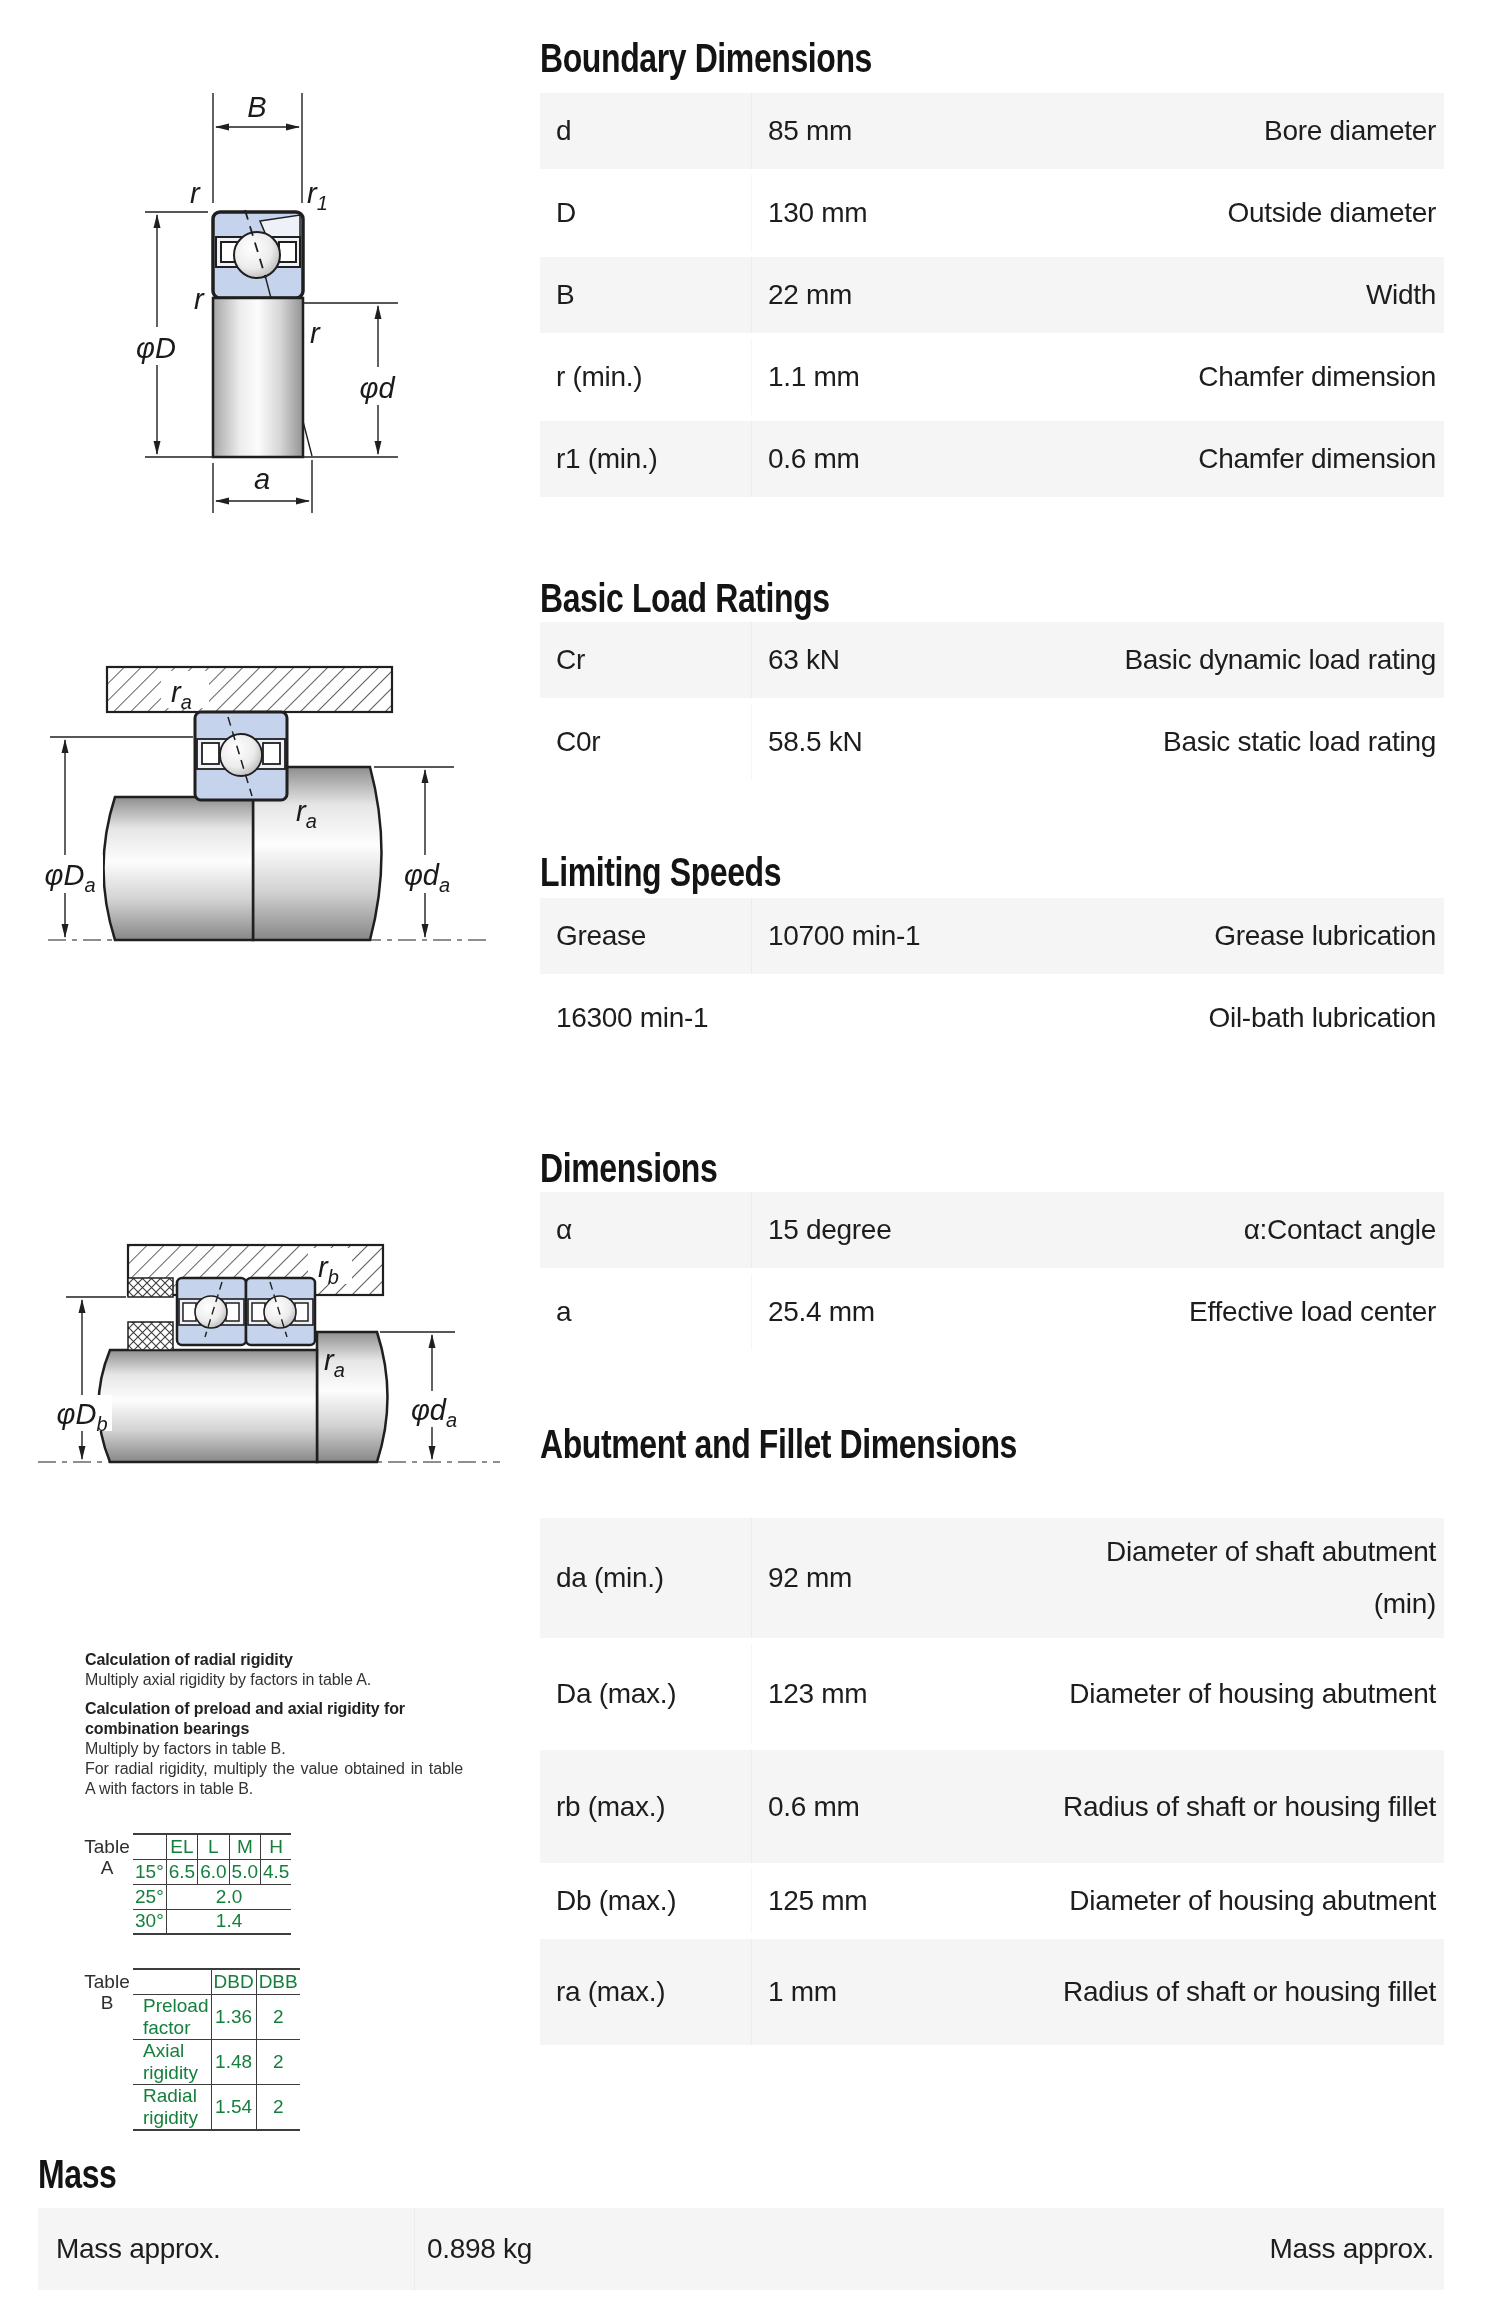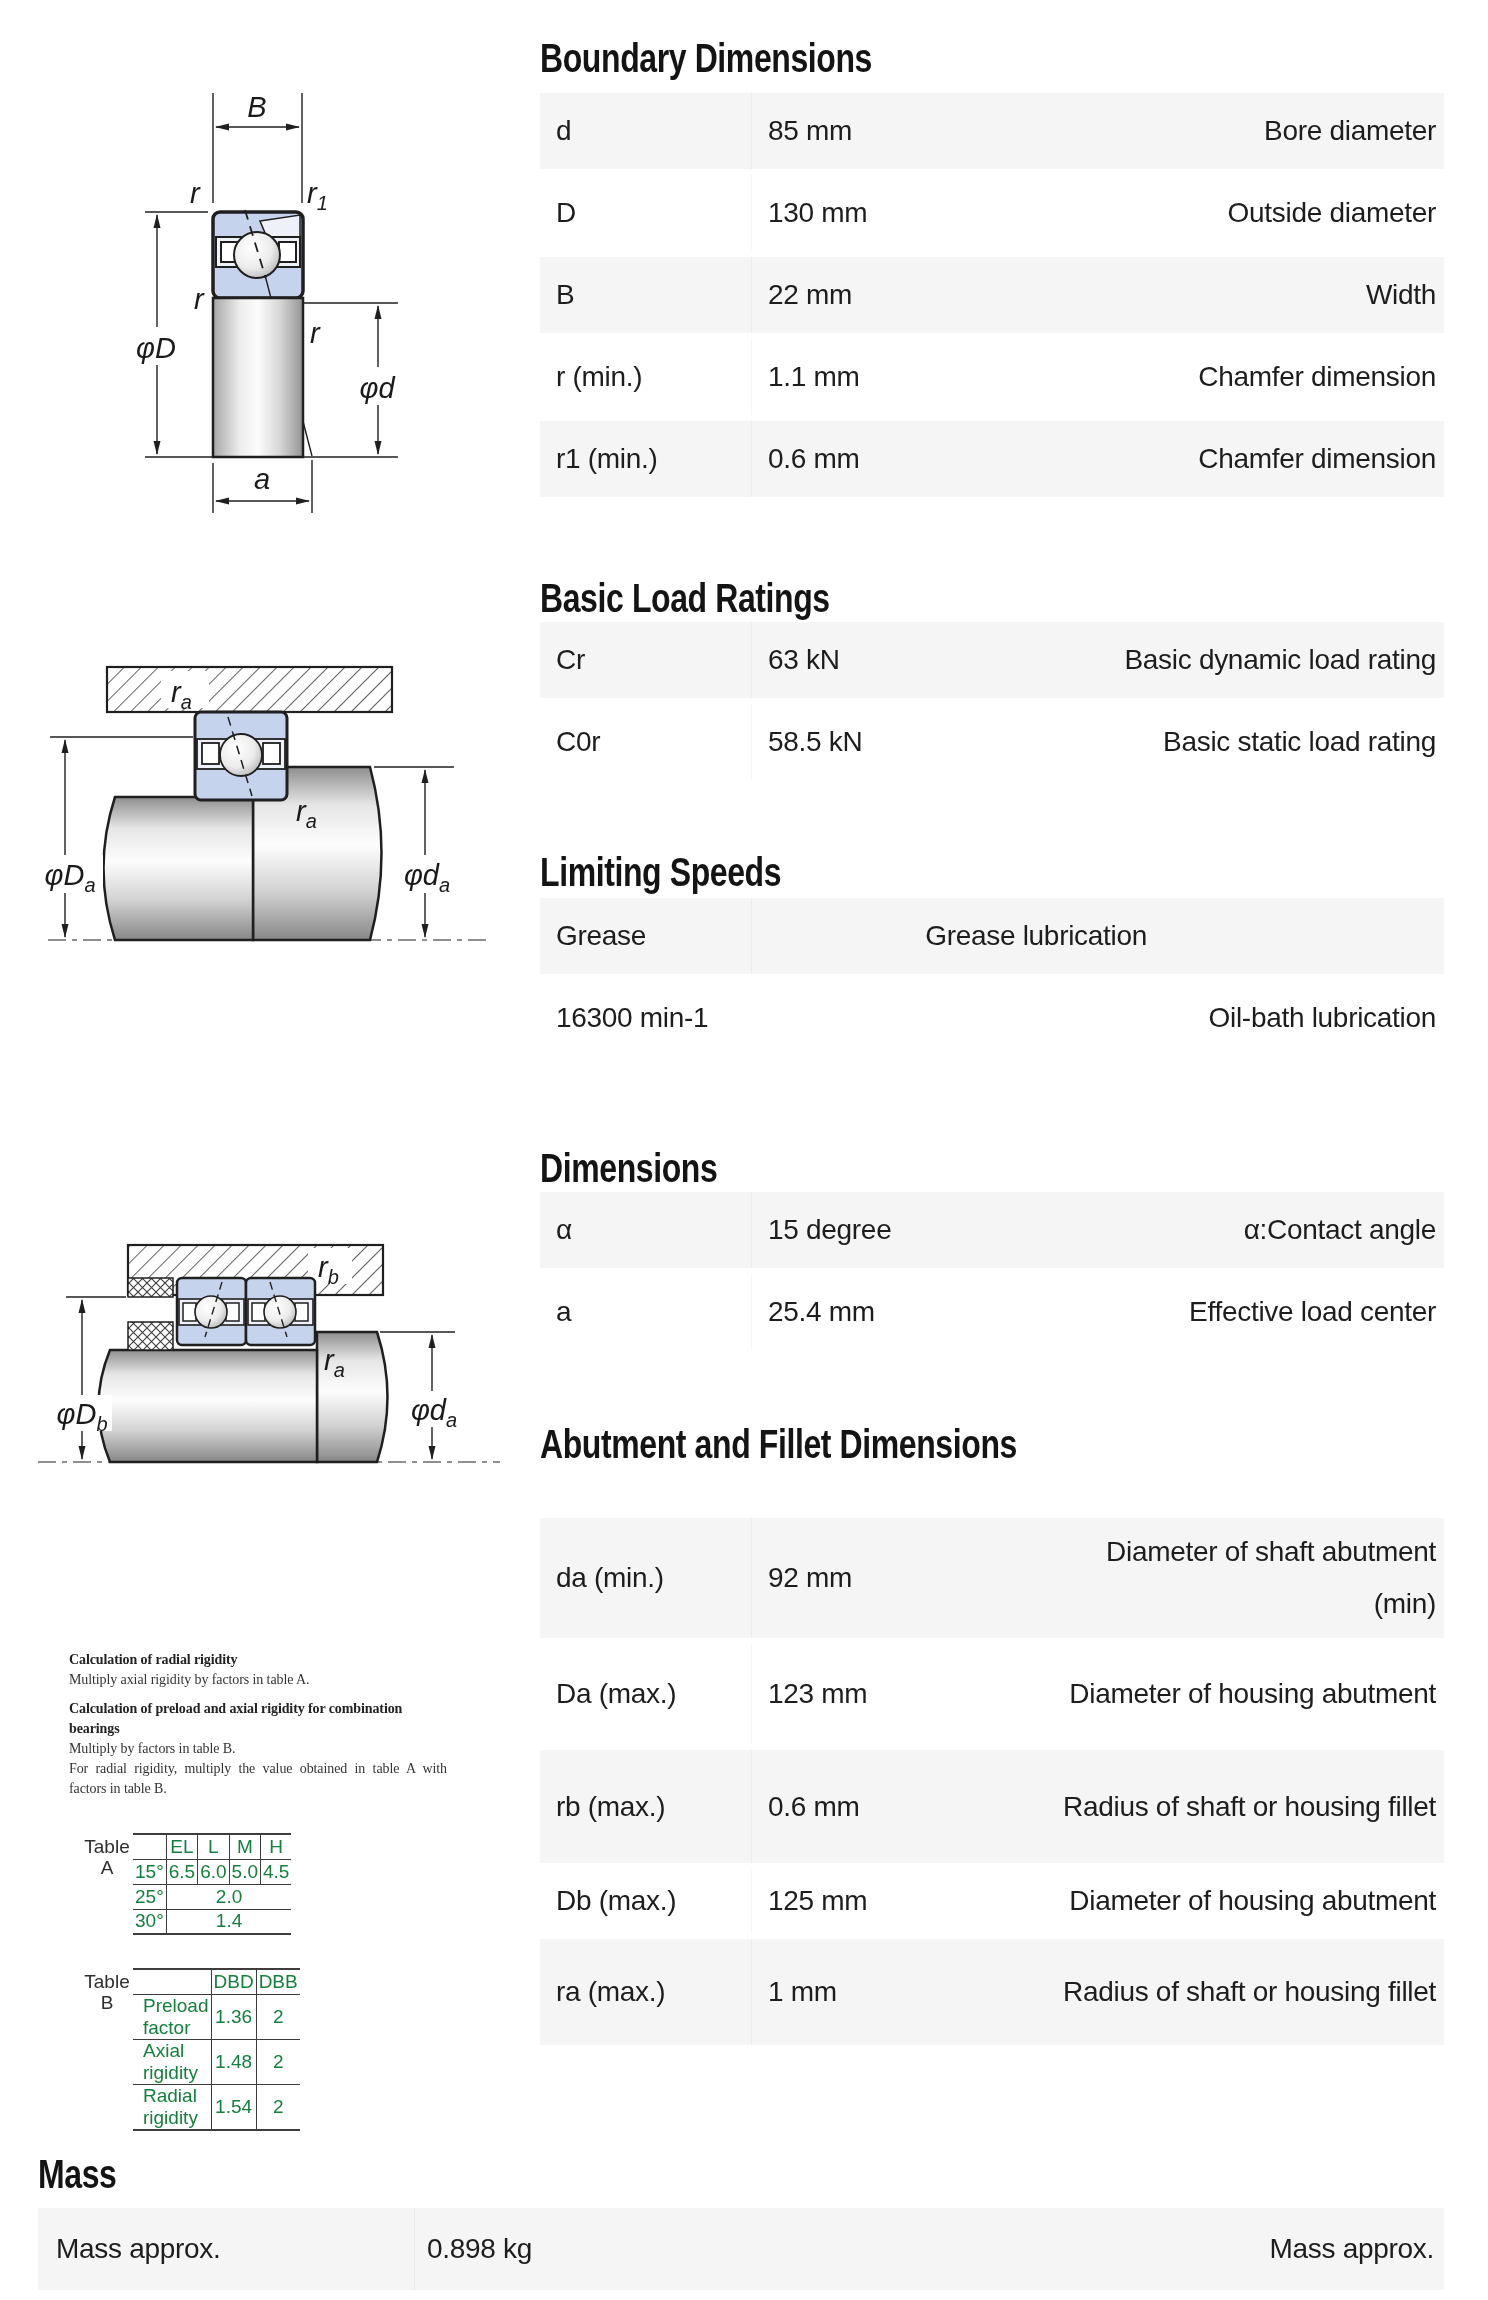--- a/index.html
+++ b/index.html
@@ -24,22 +24,22 @@
   .cv { flex:1; padding-left:16px; }
   .cd { width:403px; flex:none; padding-right:8px; text-align:right; }
 
   
   .massrow { position:absolute; left:38px; top:2208px; width:1406px; }
   .massrow .cp { width:377px; padding-left:18px; }
   .massrow .cv { padding-left:12px; }
   .massrow .cd { width:403px; padding-right:10px; }
 
   
-  .notes { position:absolute; left:69px; top:1650px; width:378px;
-           font-size:14px; line-height:20px; color:#333; letter-spacing:-0.1px;font-family:Liberation Serif, serif; }
+  .notes { position:absolute; left:85px; top:1650px; width:378px;
+           font-size:16px; line-height:20px; color:#333; letter-spacing:-0.1px; }
   .notes p { margin:0; }
   .notes .b { font-weight:700; color:#222; }
   .notes .mt { margin-top:9px; }
   .notes .just { text-align:justify; }
 
   
   .ltbl { position:absolute; font-size:19px; color:#2e2e2e; }
   .ltbl .lab { position:absolute; left:0; top:3px; width:48px; text-align:center; line-height:21px; }
   .ltbl table { position:absolute; left:50px; top:0; border-collapse:collapse;
                 border-top:2px solid #3d3d3d; border-bottom:2px solid #3d3d3d; }
@@ -326,20 +326,21 @@
       <div class="cp">C0r</div>
       <div class="cv">58.5 kN</div>
       <div class="cd">Basic static load rating</div>
     </div>
   </div>
 
   <h2 class="h2" style="left:540px; top:850px;">Limiting Speeds</h2>
   <div class="spec" style="top:898px;">
     <div class="row g h76">
       <div class="cp">Grease</div>
+      <div class="cv">10700 min-1</div>
       <div class="cd">Grease lubrication</div>
     </div>
     <div class="row h76">
       <div class="cv">16300 min-1</div>
       <div class="cd">Oil-bath lubrication</div>
     </div>
   </div>
 
   <h2 class="h2" style="left:540px; top:1146px;">Dimensions</h2>
   <div class="spec" style="top:1192px;">

